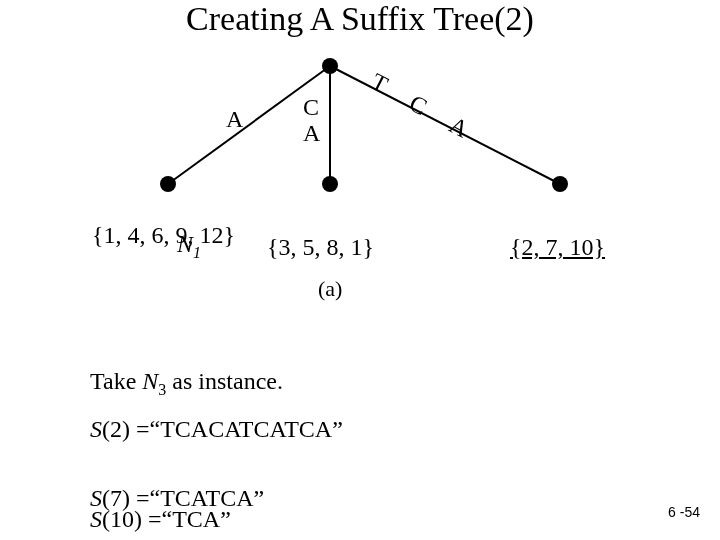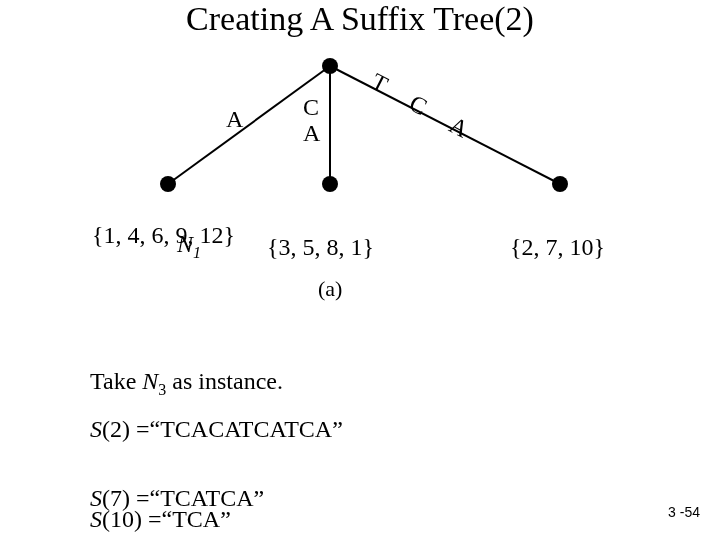--- a/index.html
+++ b/index.html
@@ -81,34 +81,34 @@
   <div class="edge-label" style="left:410px; top:48px; transform:rotate(27deg);">C</div>
   <div class="edge-label" style="left:450px; top:70px; transform:rotate(27deg);">A</div>
 
   <div class="leaf-label" style="left:153px; top:160px;">
     <span>N</span><span class="sub">1</span>
   </div>
   <div class="leaf-set" style="left:92px; top:178px;">{1, 4, 6, 9, 12}</div>
 
   <div class="leaf-set" style="left:267px; top:190px;">{3, 5, 8, 1}</div>
 
-  <div class="leaf-set" style="left:510px; top:190px;">{2, 7, 10}</div>
+  <div class="leaf-set" style="left:510px; top:190px;text-decoration:underline;">{2, 7, 10}</div>
 
   <div class="fig-label" style="left:318px; top:232px;">(a)</div>
 </div>
 
 <div class="body-text" style="top:368px;">
   <span>Take </span><span class="it">N</span><span class="sub">3</span><span> as instance.</span>
 </div>
 
 <div class="body-text" style="top:416px;">
   <span class="it">S</span><span>(2)   =</span><span>“TCACATCATCA”</span>
 </div>
 
 <div class="body-text" style="top:485px;">
   <span class="it">S</span><span>(7)   =</span><span>“TCATCA”</span>
 </div>
 
 <div class="body-text" style="top:506px;">
   <span class="it">S</span><span>(10) =</span><span>“TCA”</span>
 </div>
 
-<div class="page-num">3 -54</div>
+<div class="page-num">6 -54</div>
 
 </body></html>

